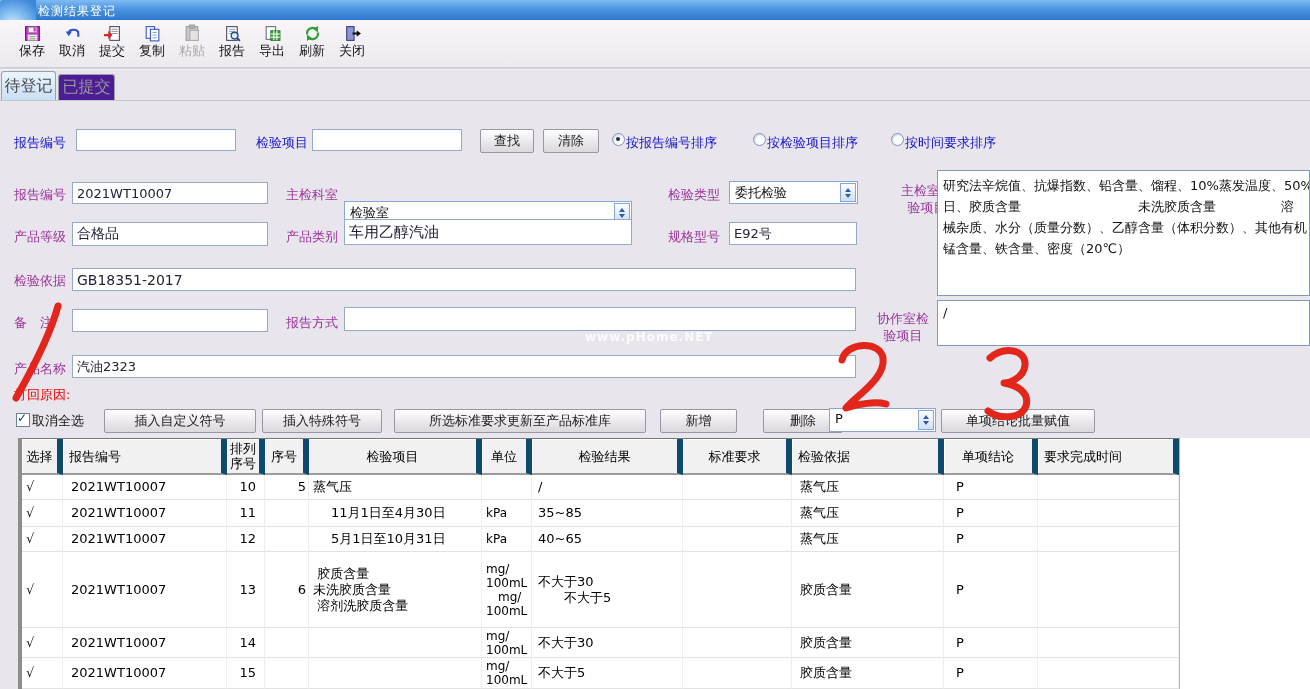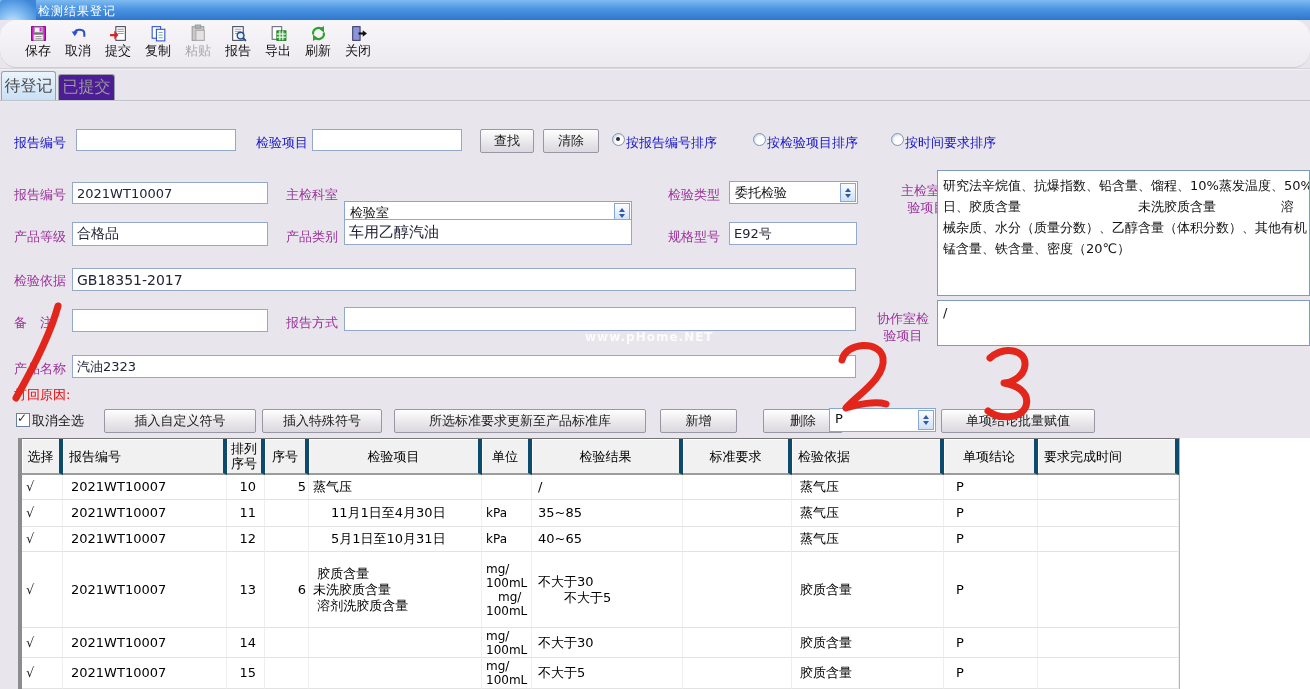--- a/index.html
+++ b/index.html
@@ -7,21 +7,21 @@
        font-family:"DejaVu Sans",sans-serif;overflow:hidden;}
   
   .titlebar{position:absolute;left:0;top:0;right:0;height:20px;
     background:linear-gradient(180deg,#7FBBF0 0%,#4C95E2 45%,#2E76CC 100%);}
   .titlogo{position:absolute;left:0;top:0;width:36px;height:20px;
     background:radial-gradient(circle at 35% 130%, #D8EEFF 0%, #7CB9F0 45%, #3E86D8 85%);
     border-top-left-radius:4px;}
   .titletext{position:absolute;left:38px;top:3px;color:#FFFFFF;font-size:12px;letter-spacing:1px;}
   
   .toolbar{position:absolute;left:0;top:20px;right:0;height:48px;display:flex;align-items:flex-start;
-    padding-left:18px;background:linear-gradient(#F8F6F9,#ECEAEF);border-bottom:1px solid #CFCDD3;box-sizing:border-box;border-radius:17px;}
+    padding-left:12px;background:linear-gradient(#F8F6F9,#ECEAEF);border-bottom:1px solid #CFCDD3;box-sizing:border-box;}
   .tbtn{width:40px;height:45px;margin-top:1px;display:flex;flex-direction:column;align-items:center;
     justify-content:flex-start;gap:1px;cursor:default;}
   .tbtn svg{width:19px;height:19px;margin-top:3px;}
   .tlabel{font-size:13px;color:#111;line-height:14px;}
   .tbtn.disabled .tlabel{color:#A8A8A8;}
   .sep1{position:absolute;left:0;top:68px;right:0;height:2px;background:linear-gradient(#C9C7CD,#FFFFFF);}
   
   .tab{position:absolute;box-sizing:border-box;border:1px solid #9AA0A8;border-bottom:none;
     border-radius:3px 3px 0 0;font-size:16px;display:flex;align-items:center;justify-content:center;}
   .tab.active{left:1px;top:71px;width:55px;height:29px;background:linear-gradient(#EAF4FD,#C9E0F5);color:#4A4A4A;}
@@ -51,21 +51,21 @@
   .rad.sel::after{content:"";position:absolute;left:3px;top:3px;width:4px;height:4px;border-radius:50%;background:#2A2A3C;}
   .cb{position:absolute;left:16px;top:413px;width:12px;height:12px;background:#FFFFFF;border:1px solid #6A7FA0;}
   .cb::after{content:"\2713";position:absolute;left:0;top:-3px;font-size:12px;font-weight:bold;color:#1A2A5A;}
   
   .gridbg{position:absolute;left:18px;top:438px;width:1292px;height:251px;background:#FFFFFF;}
   .gridstrip{position:absolute;left:18px;top:438px;width:4px;height:251px;background:#8C8C8C;}
   .grid{position:absolute;left:22px;top:438px;width:1157px;display:grid;background:#FFFFFF;
     grid-template-columns:41px 164px 38px 44px 173px 50px 151px 109px 152px 94px 141px;
     grid-template-rows:36px 25px 27px 25px 76px 30px 31px;
     border-top:1px solid #777;border-right:1px solid #B5B5B5;}
-  .gh{background:#F1F1F1;border-right:4px solid #0c4a6e;border-bottom:2px solid #9C9C9C;
+  .gh{background:#F1F1F1;border-right:6px solid #0c4a6e;border-bottom:2px solid #9C9C9C;
     box-shadow:inset 1px 1px 0 #FFFFFF;display:flex;align-items:center;justify-content:center;
     font-size:13px;line-height:15px;text-align:center;white-space:pre-wrap;box-sizing:border-box;}
   .gh.l{justify-content:flex-start;text-align:left;padding-left:6px;}
   .gc{border-right:1px solid #EFEFEF;border-bottom:1px solid #E2E2E2;display:flex;align-items:center;
     font-size:13px;line-height:16px;color:#000;padding:1px 4px;box-sizing:border-box;white-space:pre-wrap;}
   .c-check{padding-left:4px;font-style:italic;color:#222;}
   .c-rep{padding-left:8px;}
   .c-arr{justify-content:flex-end;padding-right:8px;}
   .c-seq{justify-content:flex-end;padding-right:2px;}
   .c-unit{font-size:12px;line-height:14px;}

